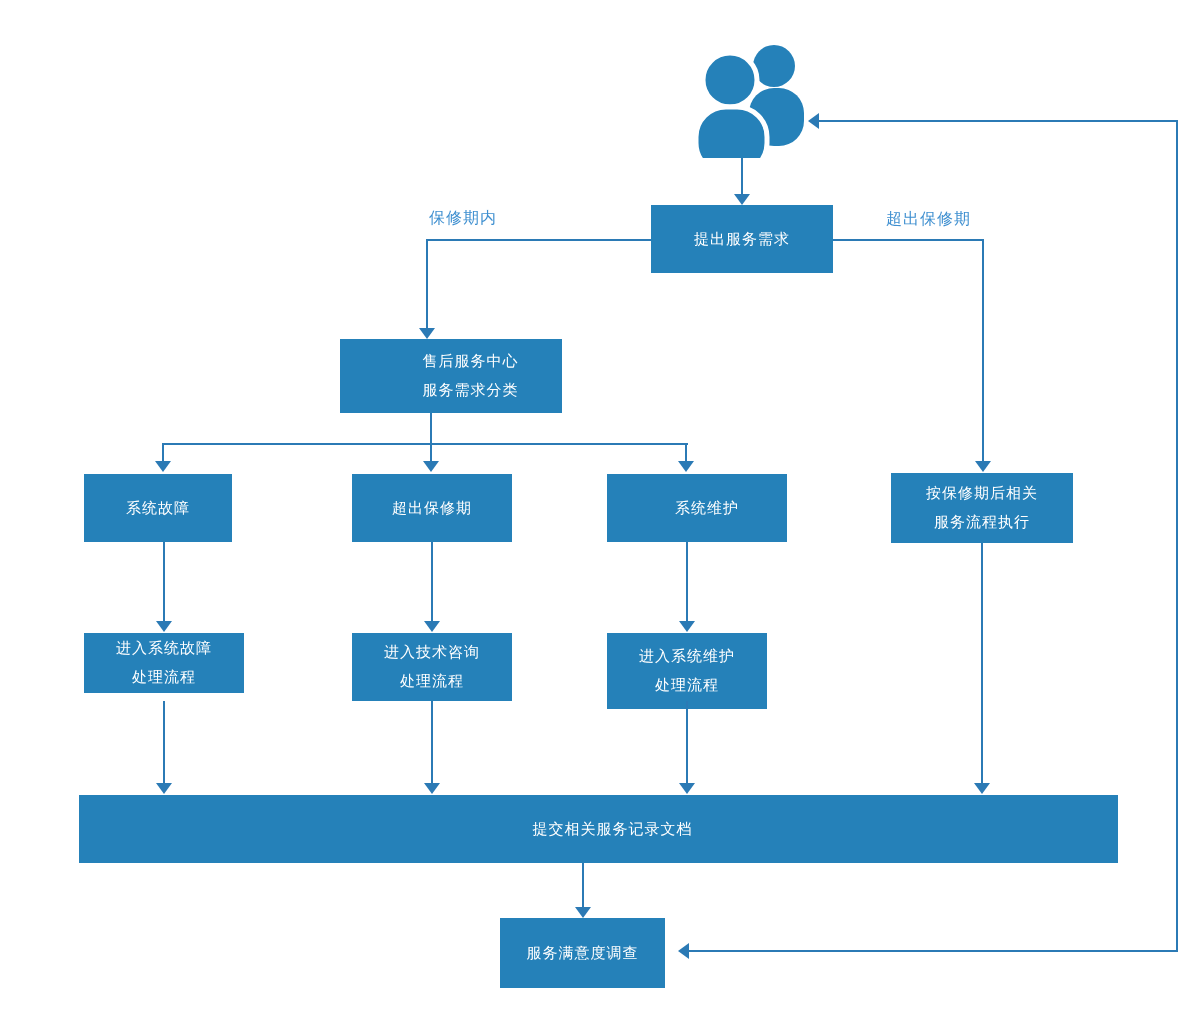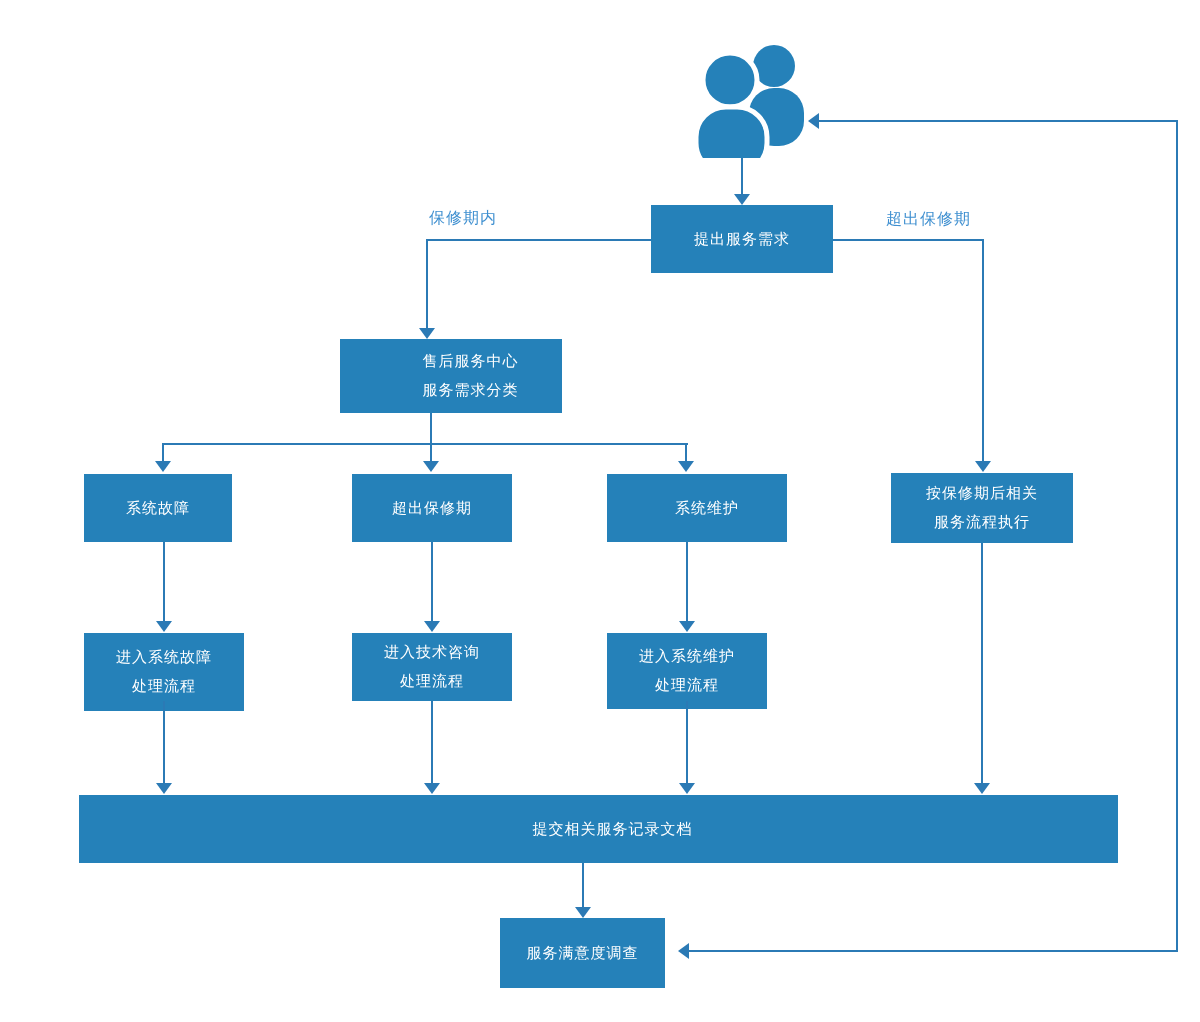--- a/index.html
+++ b/index.html
@@ -83,21 +83,21 @@
   <div class="node" style="left:891px;top:473px;width:182px;height:70px;">按保修期后相关
 服务流程执行</div>
 
   <div class="vline" style="left:163px;top:542px;height:79px;"></div>
   <div class="arrow-down" style="left:156px;top:621px;"></div>
   <div class="vline" style="left:431px;top:542px;height:79px;"></div>
   <div class="arrow-down" style="left:424px;top:621px;"></div>
   <div class="vline" style="left:686px;top:542px;height:79px;"></div>
   <div class="arrow-down" style="left:679px;top:621px;"></div>
 
-  <div class="node" style="left:84px;top:633px;width:160px;height:78px;">进入系统故障
+  <div class="node" style="left:84px;top:633px;width:160px;height:60px;">进入系统故障
 处理流程</div>
   <div class="node" style="left:352px;top:633px;width:160px;height:68px;">进入技术咨询
 处理流程</div>
   <div class="node" style="left:607px;top:633px;width:160px;height:76px;">进入系统维护
 处理流程</div>
 
   <div class="vline" style="left:163px;top:701px;height:82px;"></div>
   <div class="arrow-down" style="left:156px;top:783px;"></div>
   <div class="vline" style="left:431px;top:701px;height:82px;"></div>
   <div class="arrow-down" style="left:424px;top:783px;"></div>

